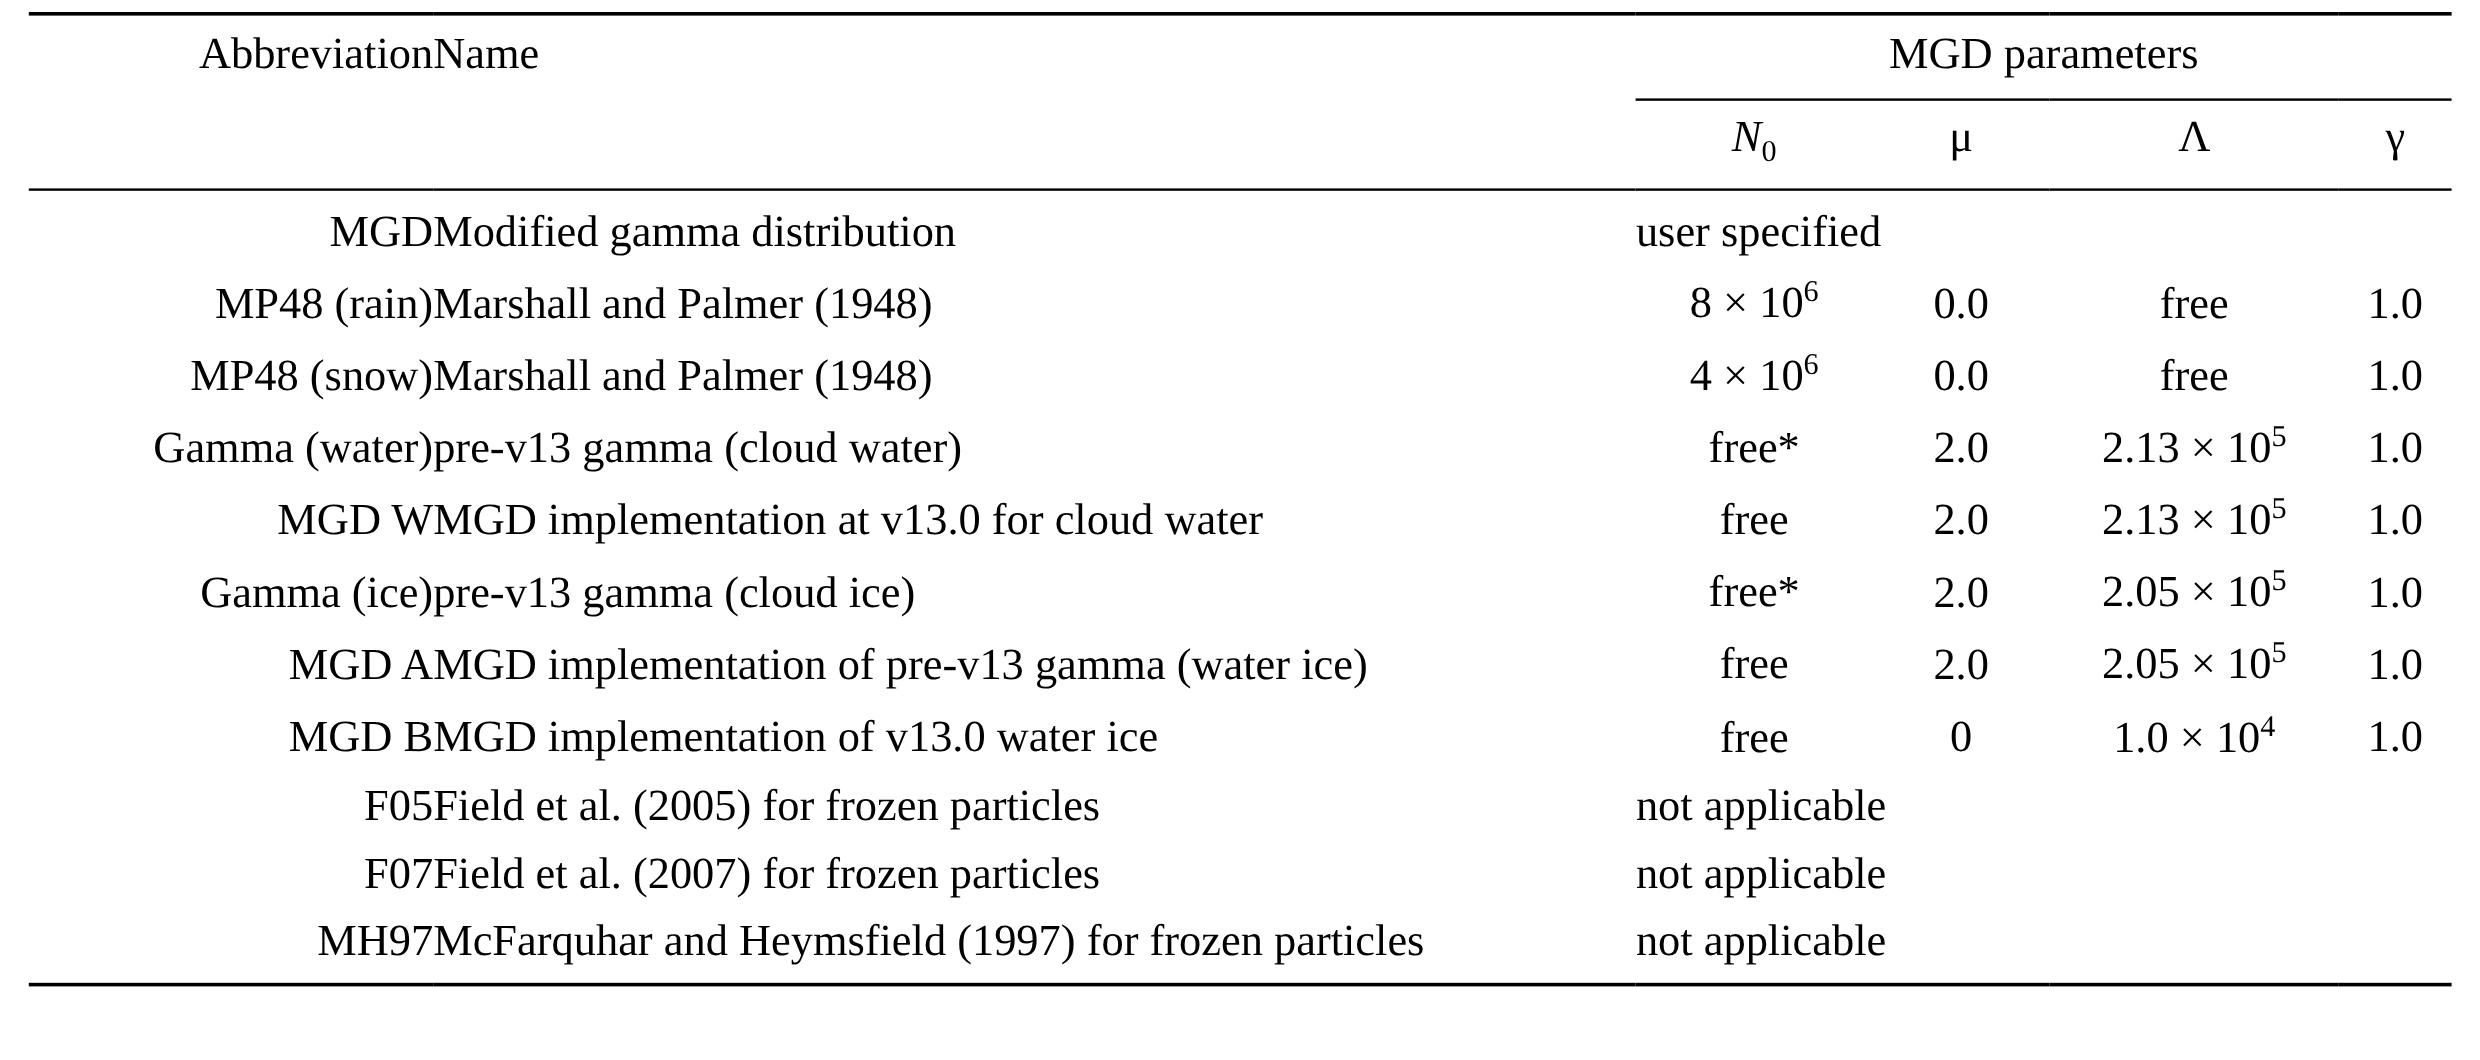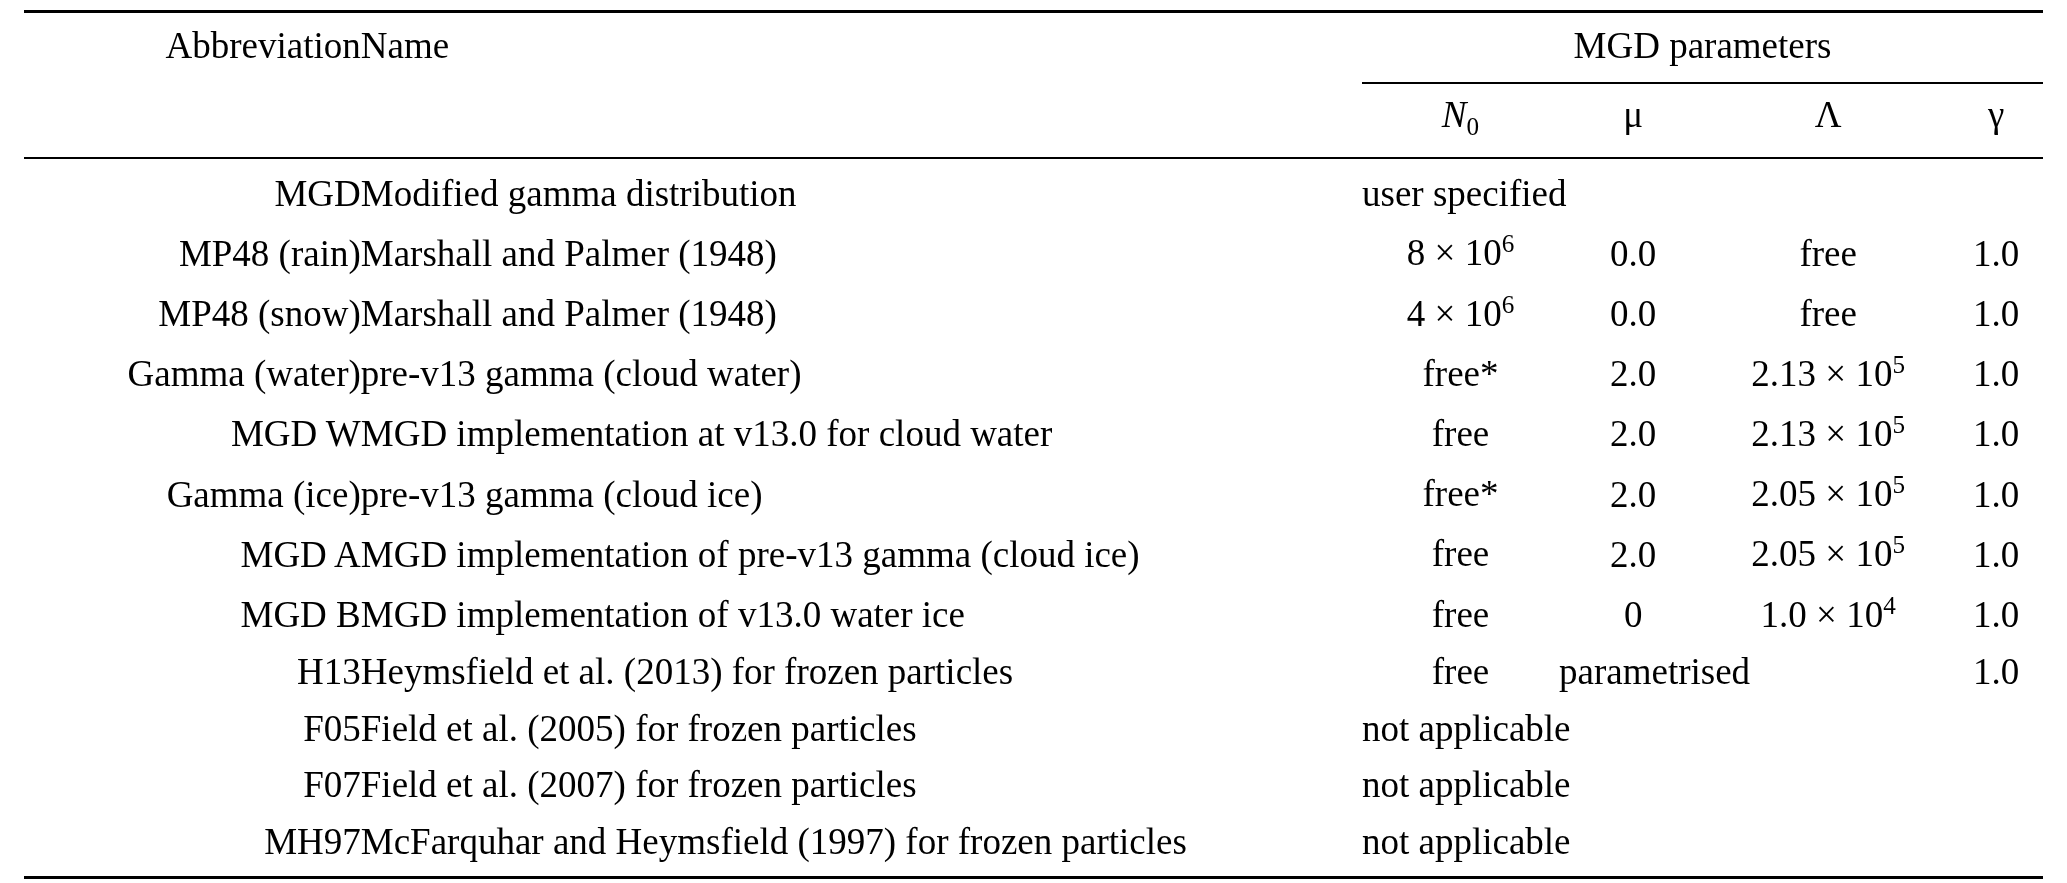--- a/index.html
+++ b/index.html
@@ -151,43 +151,36 @@
       <td class="c-abbr">Gamma (ice)</td>
       <td class="c-name">pre-v13 gamma (cloud ice)</td>
       <td class="c-n0"><span>free*</span><span class="sup"></span></td>
       <td class="c-mu">2.0</td>
       <td class="c-lam"><span>2.05 × 10</span><span class="sup">5</span></td>
       <td class="c-gam">1.0</td>
     </tr>
 
     <tr class="body-row">
       <td class="c-abbr">MGD A</td>
-      <td class="c-name">MGD implementation of pre-v13 gamma (cloud ice)</td>
+      <td class="c-name">MGD implementation of pre-v13 gamma (water ice)</td>
       <td class="c-n0"><span>free</span><span class="sup"></span></td>
       <td class="c-mu">2.0</td>
       <td class="c-lam"><span>2.05 × 10</span><span class="sup">5</span></td>
       <td class="c-gam">1.0</td>
     </tr>
 
     <tr class="body-row">
       <td class="c-abbr">MGD B</td>
       <td class="c-name">MGD implementation of v13.0 water ice</td>
       <td class="c-n0"><span>free</span><span class="sup"></span></td>
       <td class="c-mu">0</td>
       <td class="c-lam"><span>1.0 × 10</span><span class="sup">4</span></td>
       <td class="c-gam">1.0</td>
     </tr>
 
-    <tr class="body-row">
-      <td class="c-abbr">H13</td>
-      <td class="c-name">Heymsfield et al. (2013) for frozen particles</td>
-      <td class="c-n0">free</td>
-      <td colspan="2" class="span-center">parametrised</td>
-      <td class="c-gam">1.0</td>
-    </tr>
 
     <tr class="body-row">
       <td class="c-abbr">F05</td>
       <td class="c-name">Field et al. (2005) for frozen particles</td>
       <td colspan="4" class="span-center">not applicable</td>
     </tr>
 
     <tr class="body-row">
       <td class="c-abbr">F07</td>
       <td class="c-name">Field et al. (2007) for frozen particles</td>

